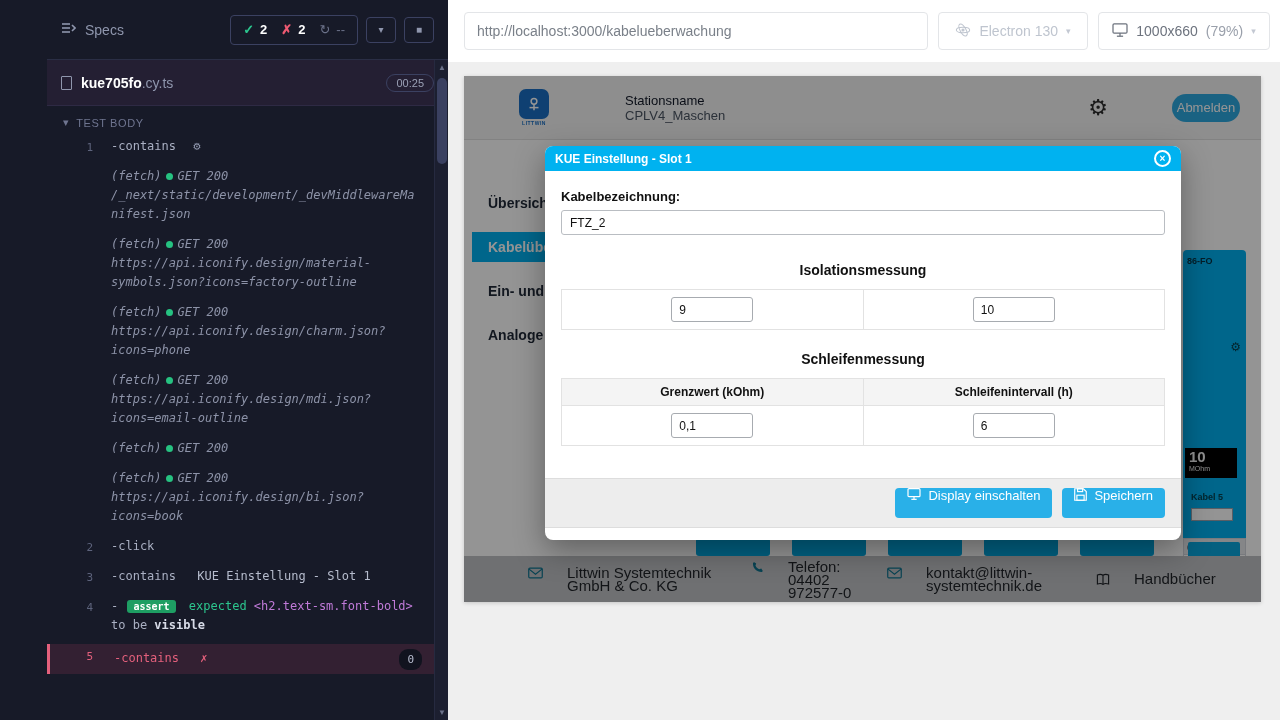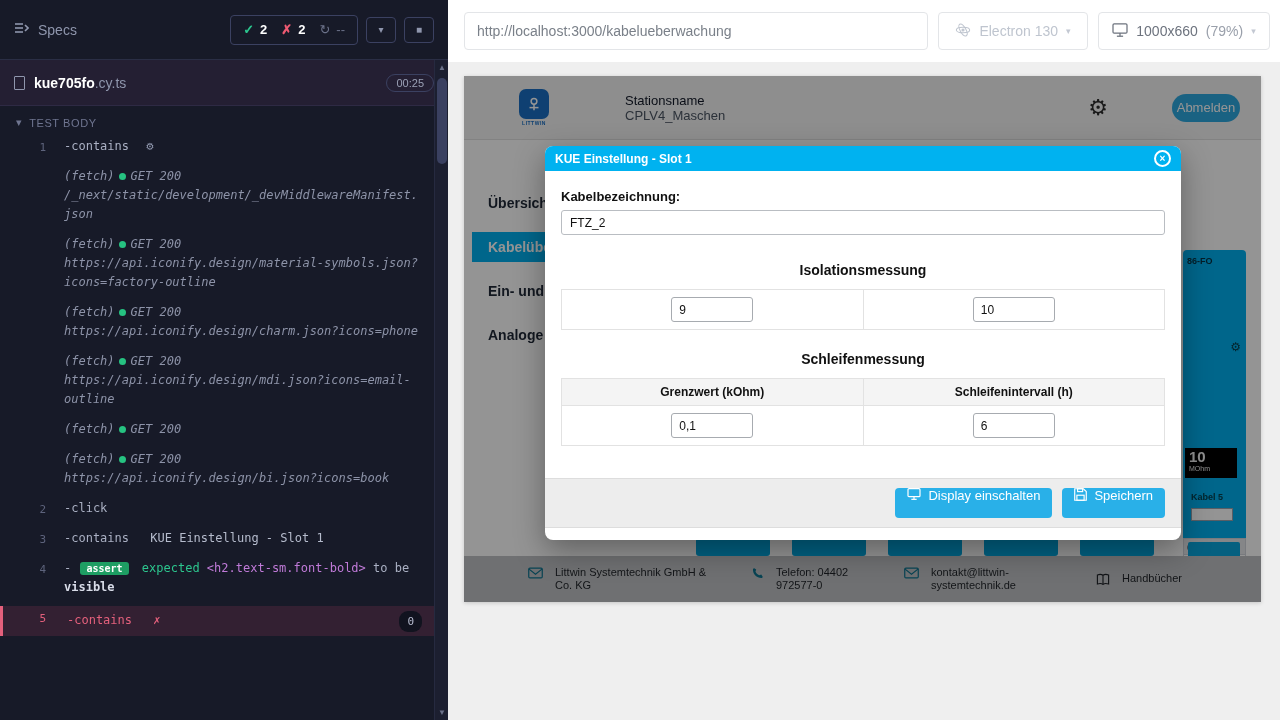--- a/index.html
+++ b/index.html
@@ -1,21 +1,21 @@
 <!DOCTYPE html>
 <html><head>
 <meta charset="utf-8">
 <style>
   * { margin:0; padding:0; box-sizing:border-box; }
   html,body { width:1280px; height:720px; overflow:hidden; }
   body { font-family:"Liberation Sans", sans-serif; background:#ededed; }
   .root { position:relative; width:1280px; height:720px; display:flex; }
 
   
-  .reporter { position:relative; width:448px; height:720px; background:#171a28; flex:0 0 448px; overflow:hidden; }
+  .reporter { position:relative; width:448px; height:720px; background:#171a28; flex:0 0 448px; overflow:hidden;padding-left:47px; }
   .rep-header { height:60px; border-bottom:1px solid #2a2e45; display:flex; align-items:center; padding:0 14px; }
   .specs-btn { display:flex; align-items:center; gap:9px; color:#8f96ad; font-size:14px; cursor:pointer; }
   .rep-spacer { flex:1; }
   .stats-box { display:flex; align-items:center; gap:14px; border:1px solid #3b4161; border-radius:4px; padding:0 12px; height:30px; }
   .stat { display:flex; align-items:center; gap:6px; font-size:13px; font-weight:bold; color:#ffffff; }
   .stat .ic-check { color:#2cc68e; font-size:13px; }
   .stat .ic-cross { color:#ee5a72; font-size:13px; }
   .stat.pending { color:#6b7189; font-weight:normal; }
   .stat .ic-refresh { color:#6b7189; font-size:13px; }
   .icon-btn { width:30px; height:26px; border:1px solid #3b4161; border-radius:4px; color:#8f96ad;
@@ -84,21 +84,21 @@
   .sp-display-unit { font-size:7px; line-height:8px; }
   .sp-kabel { position:absolute; top:242px; left:8px; font-size:9px; color:#06404f; font-weight:bold; }
   .sp-input { position:absolute; top:258px; left:8px; width:42px; height:13px; background:#fff; border:1px solid #9ca3af; }
   .sp-white { position:absolute; top:288px; left:0; width:63px; height:58px; background:#fff; border:1px solid #d1d5db; }
   .sp-white-head { height:16px; background:#e5e7eb; border-bottom:1px solid #d1d5db; font-size:7px; color:#374151; display:flex; align-items:center; padding-left:3px; }
   .sp-kohm { font-size:9px; color:#111; padding:5px 0 0 4px; font-weight:bold; }
   .sp-btn { position:absolute; bottom:4px; left:5px; width:52px; height:16px; background:#0aa6dd; border-radius:2px; }
   .peek-btn { position:absolute; top:462px; width:74px; height:18px; background:#00a7e0; border-radius:3px; z-index:1; }
   .app-footer { position:absolute; left:0; right:0; bottom:0; height:46px; background:#c0c2c4; display:flex; align-items:center;
                 padding:0 34px 0 64px; gap:28px; z-index:1; }
-  .foot-item { display:flex; align-items:flex-start; gap:12px; font-size:11px; color:#1f2329; line-height:13px; }
+  .foot-item { display:flex; align-items:flex-start; gap:24px; font-size:15px; color:#1f2329; line-height:13px;justify-content:flex-end; }
   .foot-item svg { flex:0 0 auto; margin-top:1px; }
   .ft1 { width:195px; } .ft2 { width:125px; } .ft3 { width:138px; } .ft4 { width:auto; margin-left:26px; }
 
   .overlay { position:absolute; inset:0; background:rgba(0,0,0,0.42); z-index:2; }
 
   
   .modal { position:absolute; left:81px; top:70px; width:636px; height:394px; background:#fff; border-radius:8px;
            box-shadow:0 10px 30px rgba(0,0,0,0.35); z-index:3; overflow:hidden; }
   .modal-header { height:25px; background:#00b2f0; display:flex; align-items:center; padding:0 10px; }
   .modal-title { font-size:12px; font-weight:bold; color:#fff; }

